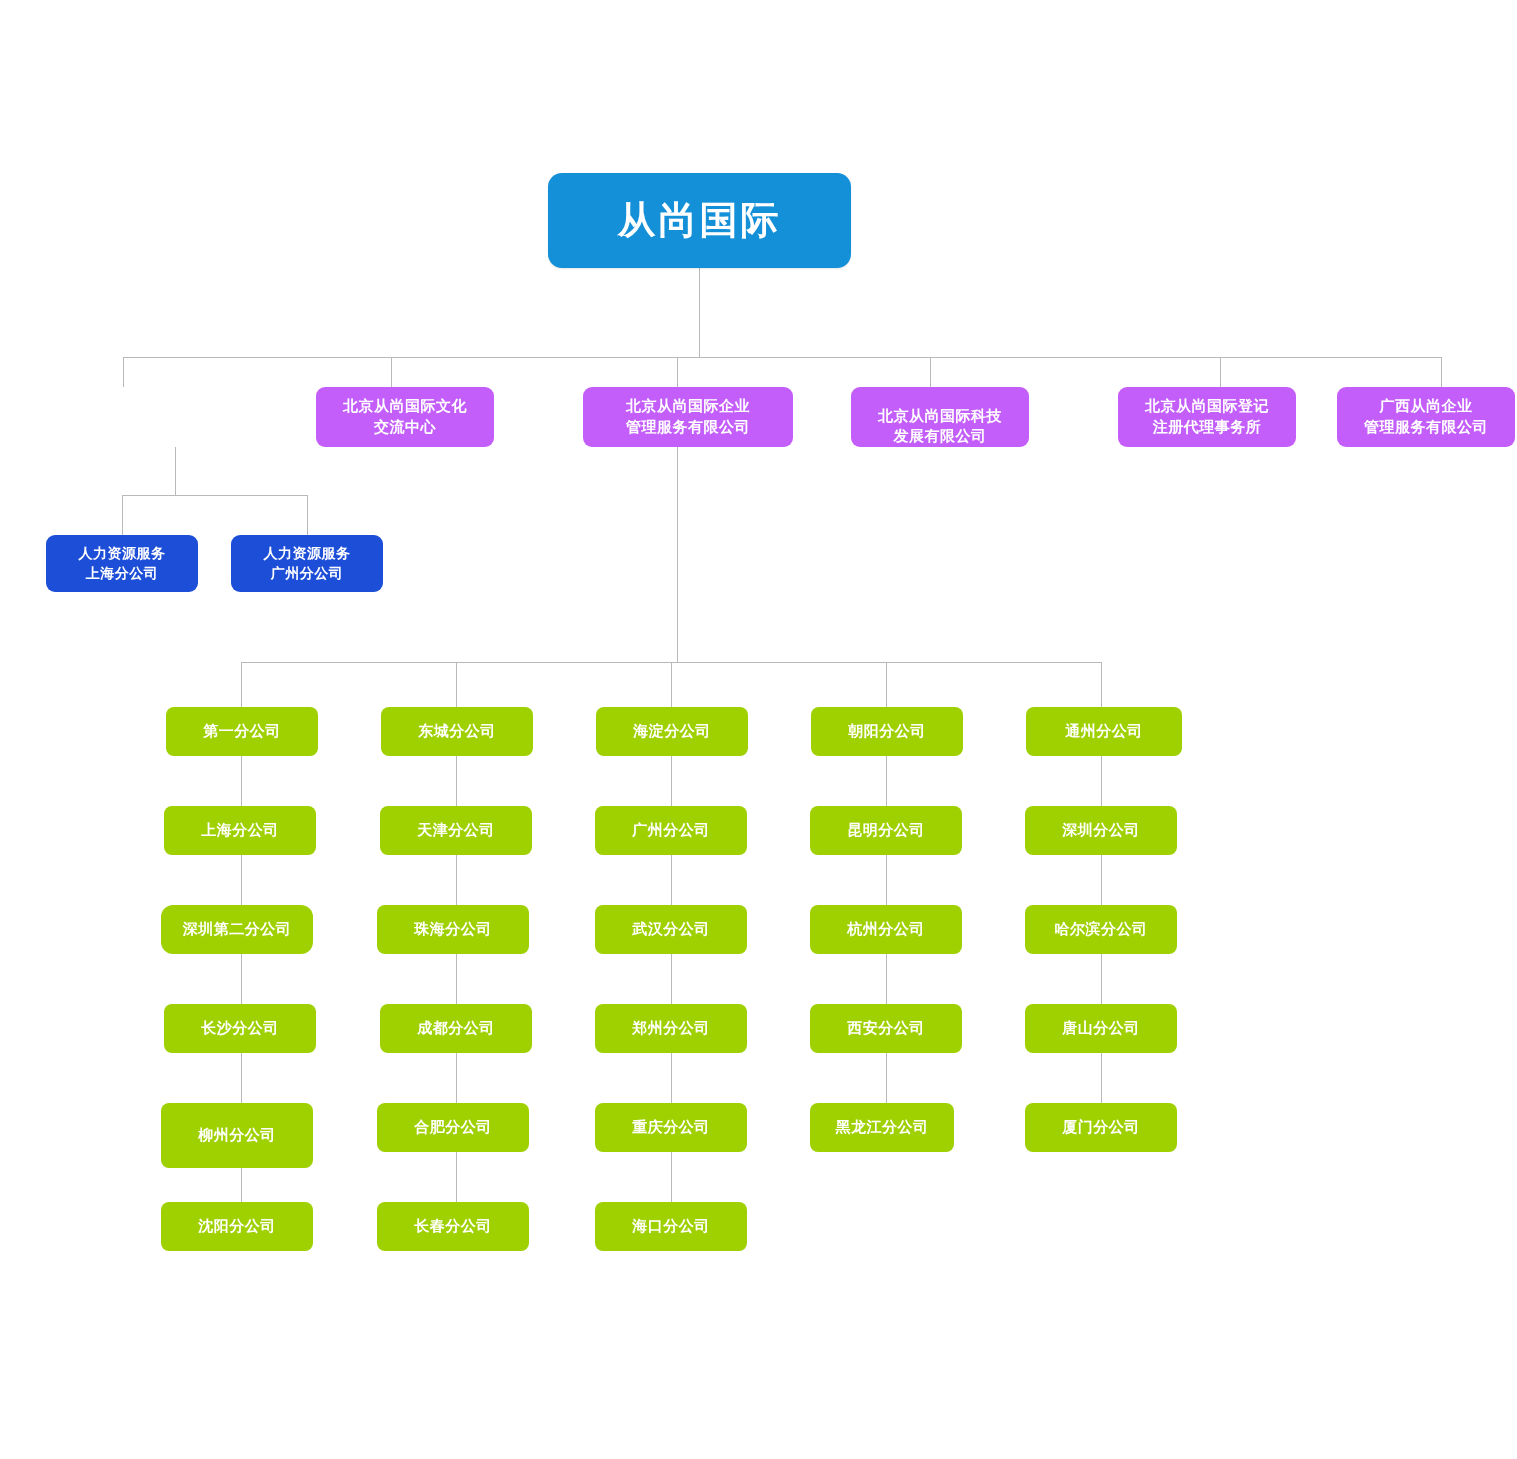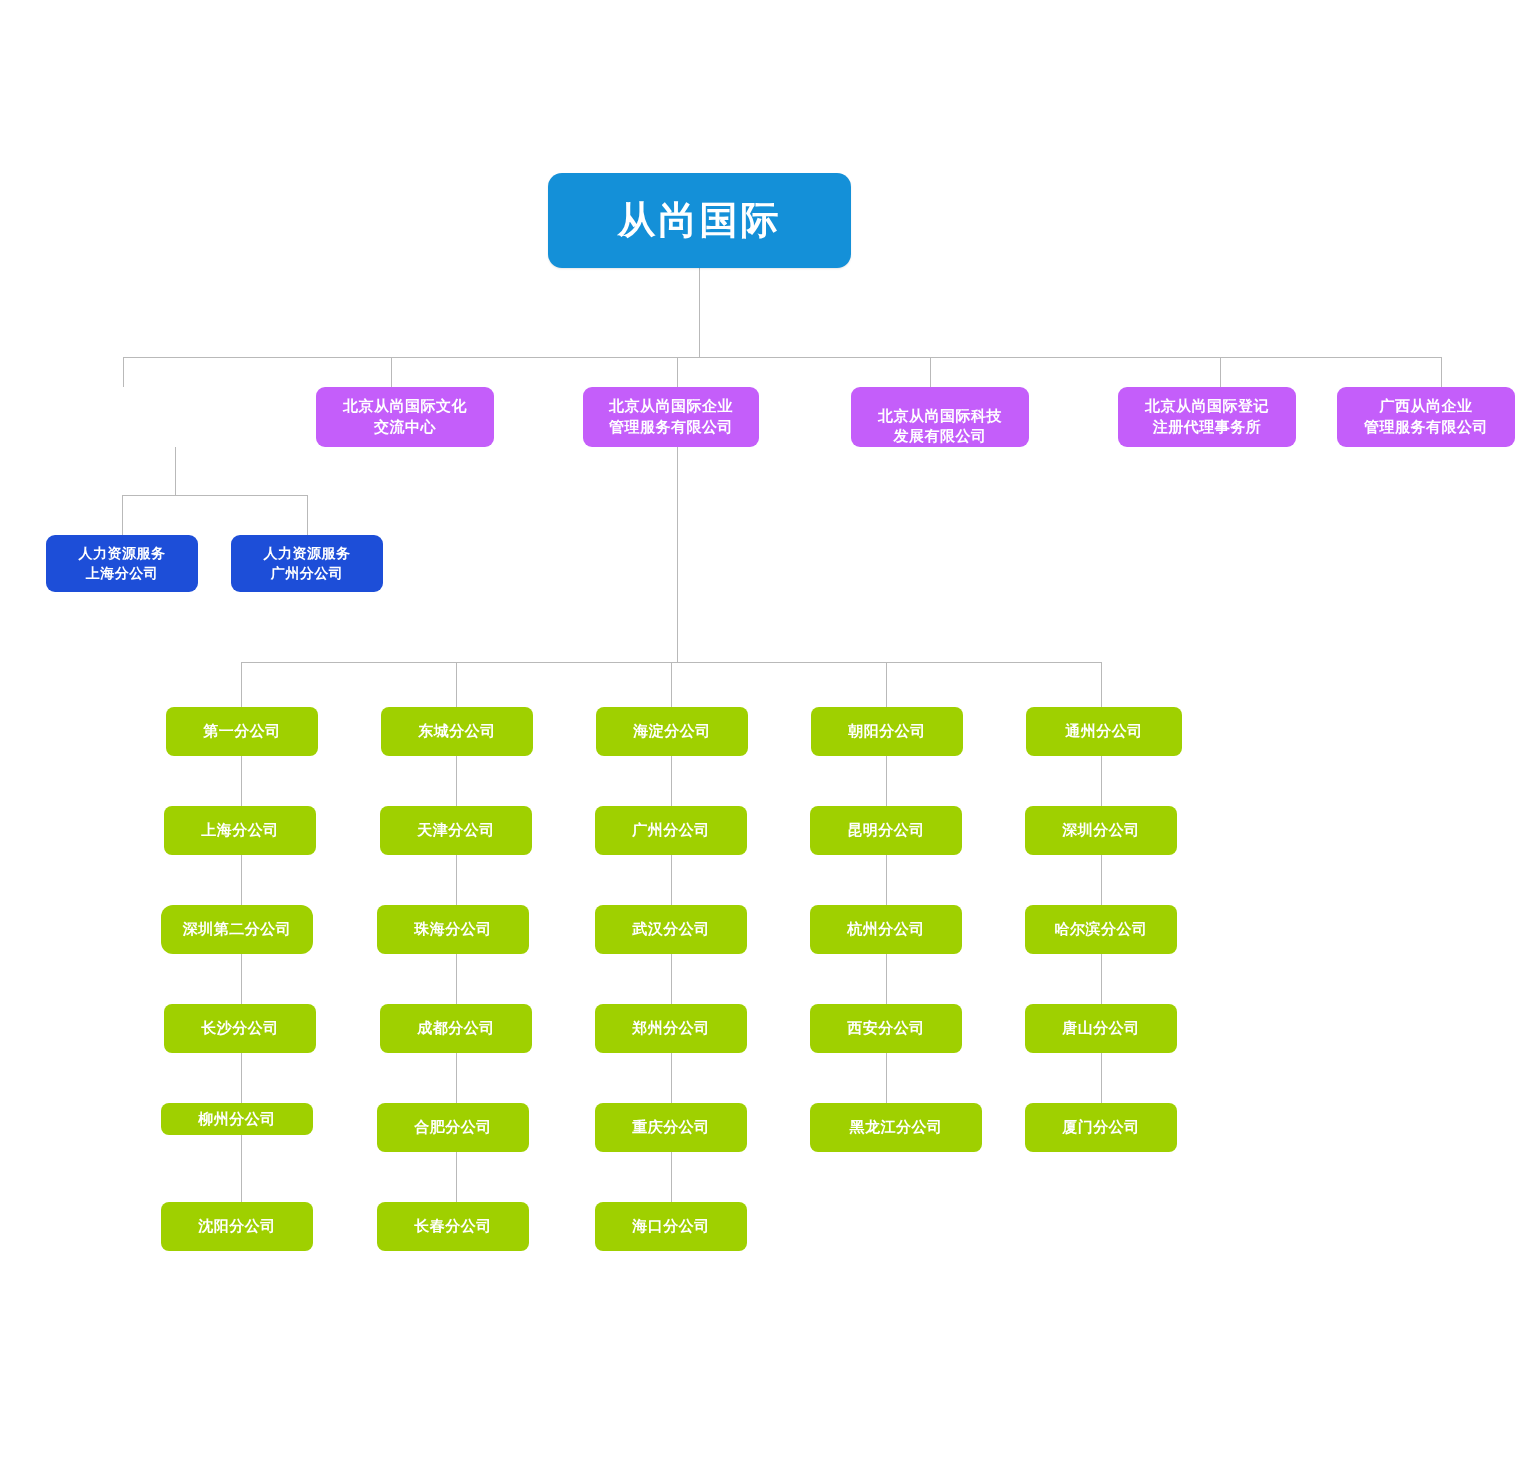--- a/index.html
+++ b/index.html
@@ -81,21 +81,21 @@
   <div class="ln lv" style="left:1101px;top:662px;width:1px;height:486px;"></div>
 
   <div class="node n-root" style="left:548px;top:173px;width:303px;height:95px;">
     <span>从尚国际</span>
   </div>
 
   <div class="node n-div" style="left:316px;top:387px;width:178px;height:60px;">
     <span>北京从尚国际文化
 交流中心</span>
   </div>
-  <div class="node n-div" style="left:583px;top:387px;width:176px;height:60px;">
+  <div class="node n-div" style="left:583px;top:387px;width:210px;height:60px;">
     <span>北京从尚国际企业
 管理服务有限公司</span>
   </div>
   <div class="node n-div" style="left:851px;top:387px;width:178px;height:60px;align-items:flex-end;">
     <span>北京从尚国际科技
 发展有限公司</span>
   </div>
   <div class="node n-div" style="left:1118px;top:387px;width:178px;height:60px;">
     <span>北京从尚国际登记
 注册代理事务所</span>
@@ -111,42 +111,42 @@
   </div>
   <div class="node n-sub" style="left:231px;top:535px;width:152px;height:57px;">
     <span>人力资源服务
 广州分公司</span>
   </div>
 
   <div class="node n-branch" style="left:166px;top:707px;width:152px;height:49px;"><span>第一分公司</span></div>
   <div class="node n-branch" style="left:164px;top:806px;width:152px;height:49px;"><span>上海分公司</span></div>
   <div class="node n-branch" style="left:161px;top:905px;width:152px;height:49px;border-radius:12px;"><span>深圳第二分公司</span></div>
   <div class="node n-branch" style="left:164px;top:1004px;width:152px;height:49px;"><span>长沙分公司</span></div>
-  <div class="node n-branch" style="left:161px;top:1103px;width:152px;height:32px;"><span>柳州分公司</span></div>
+  <div class="node n-branch" style="left:161px;top:1103px;width:152px;height:65px;"><span>柳州分公司</span></div>
   <div class="node n-branch" style="left:161px;top:1202px;width:152px;height:49px;text-align:center;"><span>沈阳分公司</span></div>
 
   <div class="node n-branch" style="left:381px;top:707px;width:152px;height:49px;"><span>东城分公司</span></div>
   <div class="node n-branch" style="left:380px;top:806px;width:152px;height:49px;"><span>天津分公司</span></div>
   <div class="node n-branch" style="left:377px;top:905px;width:152px;height:49px;"><span>珠海分公司</span></div>
   <div class="node n-branch" style="left:380px;top:1004px;width:152px;height:49px;"><span>成都分公司</span></div>
   <div class="node n-branch" style="left:377px;top:1103px;width:152px;height:49px;"><span>合肥分公司</span></div>
   <div class="node n-branch" style="left:377px;top:1202px;width:152px;height:49px;"><span>长春分公司</span></div>
 
   <div class="node n-branch" style="left:596px;top:707px;width:152px;height:49px;"><span>海淀分公司</span></div>
   <div class="node n-branch" style="left:595px;top:806px;width:152px;height:49px;"><span>广州分公司</span></div>
   <div class="node n-branch" style="left:595px;top:905px;width:152px;height:49px;"><span>武汉分公司</span></div>
   <div class="node n-branch" style="left:595px;top:1004px;width:152px;height:49px;"><span>郑州分公司</span></div>
   <div class="node n-branch" style="left:595px;top:1103px;width:152px;height:49px;"><span>重庆分公司</span></div>
   <div class="node n-branch" style="left:595px;top:1202px;width:152px;height:49px;"><span>海口分公司</span></div>
 
   <div class="node n-branch" style="left:811px;top:707px;width:152px;height:49px;"><span>朝阳分公司</span></div>
   <div class="node n-branch" style="left:810px;top:806px;width:152px;height:49px;"><span>昆明分公司</span></div>
   <div class="node n-branch" style="left:810px;top:905px;width:152px;height:49px;"><span>杭州分公司</span></div>
   <div class="node n-branch" style="left:810px;top:1004px;width:152px;height:49px;"><span>西安分公司</span></div>
-  <div class="node n-branch" style="left:810px;top:1103px;width:172px;height:49px;"><span>黑龙江分公司</span></div>
+  <div class="node n-branch" style="left:810px;top:1103px;width:144px;height:49px;"><span>黑龙江分公司</span></div>
 
   <div class="node n-branch" style="left:1026px;top:707px;width:156px;height:49px;"><span>通州分公司</span></div>
   <div class="node n-branch" style="left:1025px;top:806px;width:152px;height:49px;"><span>深圳分公司</span></div>
   <div class="node n-branch" style="left:1025px;top:905px;width:152px;height:49px;"><span>哈尔滨分公司</span></div>
   <div class="node n-branch" style="left:1025px;top:1004px;width:152px;height:49px;"><span>唐山分公司</span></div>
   <div class="node n-branch" style="left:1025px;top:1103px;width:152px;height:49px;"><span>厦门分公司</span></div>
 
 </div>
 
 </body></html>

